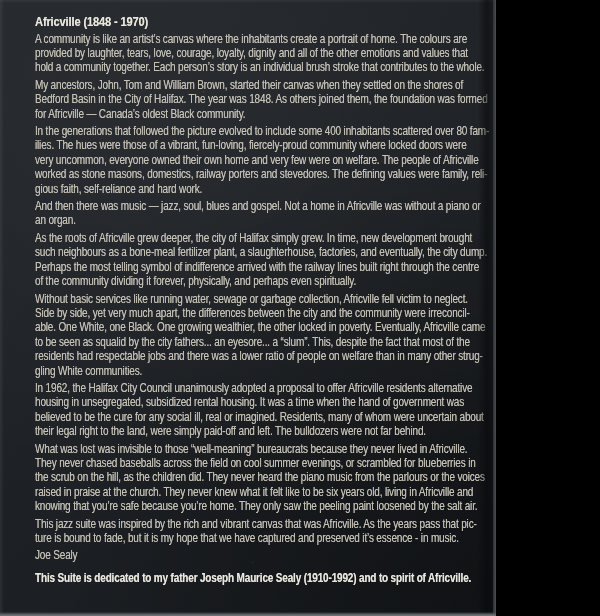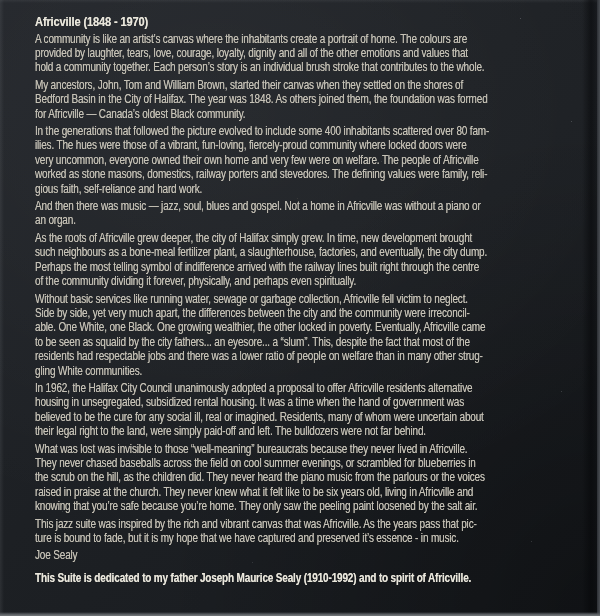--- a/index.html
+++ b/index.html
@@ -4,21 +4,21 @@
 <style>
   :root{
     --bg:#1d2024;
     --body-text:#c6c2b6;
     --heading-text:#eae7dc;
   }
   *{margin:0;padding:0;box-sizing:border-box;}
   html,body{background:#000;}
   .page{
     position:relative;
-    width:600px;
+    width:496px;
     height:616px;
     overflow:hidden;
     background:
       radial-gradient(ellipse 900px 700px at 35% 18%, rgba(255,255,255,0.045), rgba(255,255,255,0) 60%),
       radial-gradient(ellipse 800px 900px at 100% 100%, rgba(0,0,0,0.35), rgba(0,0,0,0) 55%),
       linear-gradient(135deg, #22252a 0%, var(--bg) 45%, #181b1f 100%);
     font-family:"Liberation Sans","DejaVu Sans",sans-serif;
   }
   .content{
     position:absolute;

